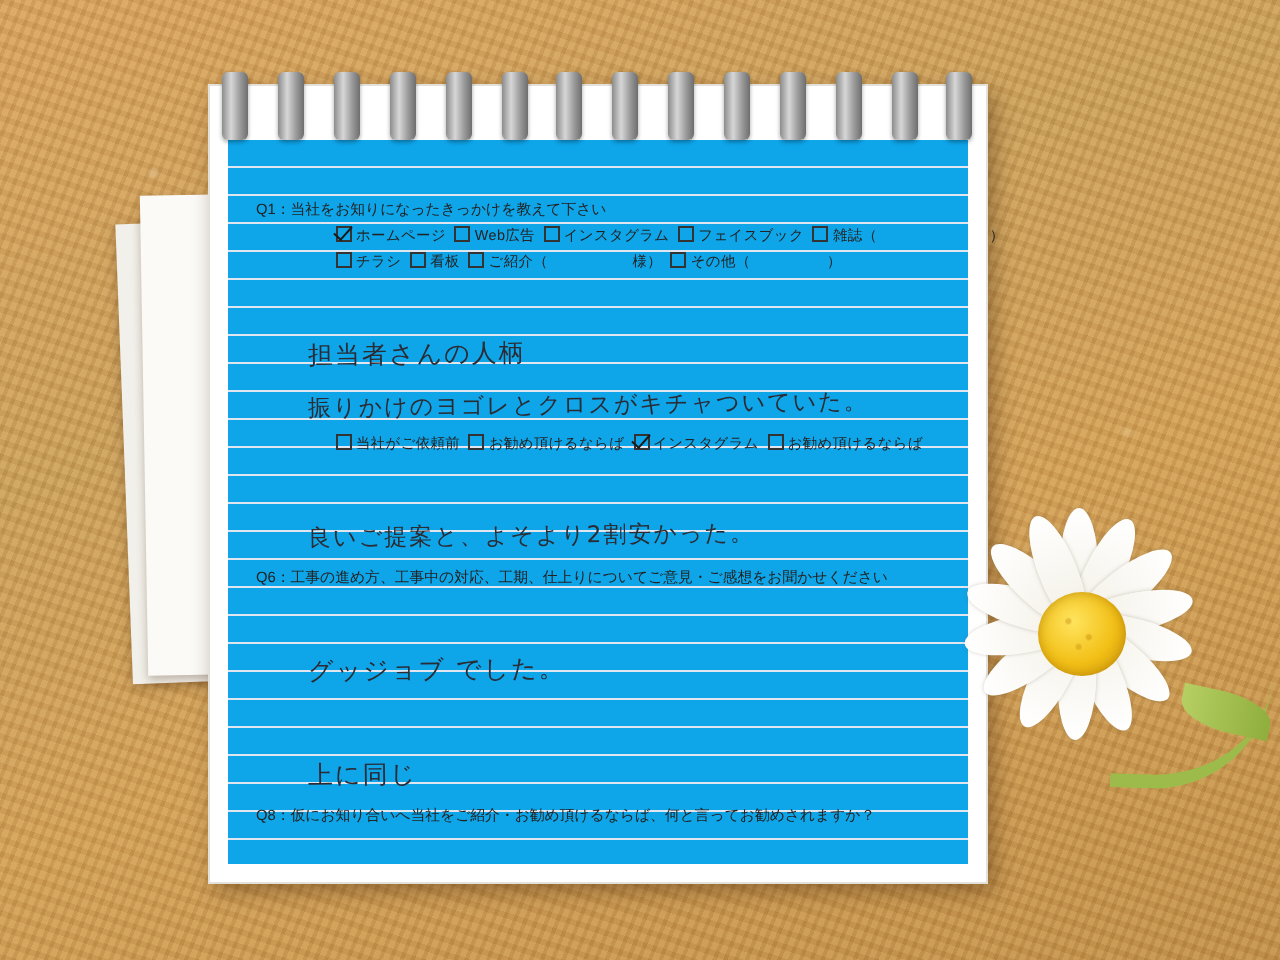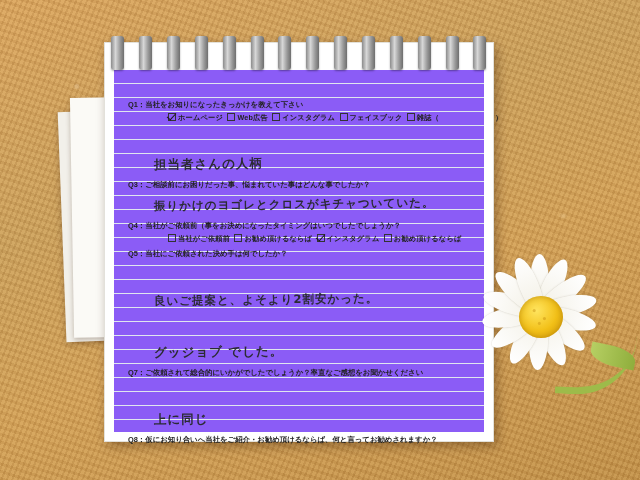--- a/index.html
+++ b/index.html
@@ -54,22 +54,21 @@
     display:flex;justify-content:space-around;align-items:flex-start;
     pointer-events:none;
   }
   .ring{
     width:13px;height:34px;border-radius:3px;
     background:linear-gradient(90deg,#8c8c8c 0%,#d7d7d7 35%,#9a9a9a 70%,#6e6e6e 100%);
     box-shadow:0 1px 2px rgba(0,0,0,0.35);
   }
   .sheet{
     position:absolute;left:10px;top:28px;right:10px;bottom:10px;
-    background:#8b5cf6;
-    font-weight:bold;
+    background:#0ea5e9;
   }
   .ruled{
     position:absolute;left:0;right:0;top:0;bottom:0;
     background-image:repeating-linear-gradient(to bottom, transparent 0 13px, #dfe6ef 13px 14px);
   }
 
   .content{
     position:absolute;left:14px;right:12px;top:26px;bottom:6px;
     font-size:7.4px;color:#222;line-height:13px;
   }
@@ -140,43 +139,48 @@
 
       <div class="q">Q1：当社をお知りになったきっかけを教えて下さい</div>
       <div class="opts">
         <span class="cb checked"></span><span>ホームページ</span>&nbsp;
         <span class="cb"></span><span>Web広告</span>&nbsp;
         <span class="cb"></span><span>インスタグラム</span>&nbsp;
         <span class="cb"></span><span>フェイスブック</span>&nbsp;
         <span class="cb"></span><span>雑誌（</span>
         <span style="display:inline-block;width:54px;border-bottom:0"></span><span>）</span>
       </div>
+      <div class="opts">
+        <span class="cb"></span><span>チラシ</span>&nbsp;
+        <span class="cb"></span><span>看板</span>&nbsp;
+        <span class="cb"></span><span>ご紹介（</span>
+        <span style="display:inline-block;width:40px"></span><span>様）</span>&nbsp;
+        <span class="cb"></span><span>その他（</span>
+        <span style="display:inline-block;width:36px"></span><span>）</span>
+      </div>
 
       <div class="blank"></div>
       <div class="ans">担当者さんの人柄</div>
 
-      <div class="q">Q3：ご相談前にお困りだった事、悩まれていた事はどんな事でしたか？</div>
       <div class="ans small">振りかけのヨゴレとクロスがキチャついていた。</div>
 
-      <div class="q">Q4：当社がご依頼前（事をお決めになったタイミングはいつでしたでしょうか？</div>
       <div class="opts">
         <span class="cb"></span><span>当社がご依頼前</span>&nbsp;
         <span class="cb"></span><span>お勧め頂けるならば</span>&nbsp;
         <span class="cb checked"></span><span>インスタグラム</span>&nbsp;
         <span class="cb"></span><span>お勧め頂けるならば</span>
       </div>
 
-      <div class="q">Q5：当社にご依頼された決め手は何でしたか？</div>
       <div class="blank"></div>
       <div class="ans small">良いご提案と、よそより2割安かった。</div>
 
+      <div class="q">Q6：工事の進め方、工事中の対応、工期、仕上りについてご意見・ご感想をお聞かせください</div>
       <div class="blank"></div>
       <div class="ans">グッジョブ でした。</div>
 
-      <div class="q">Q7：ご依頼されて総合的にいかがでしたでしょうか？率直なご感想をお聞かせください</div>
       <div class="blank"></div>
       <div class="ans">上に同じ</div>
 
       <div class="q">Q8：仮にお知り合いへ当社をご紹介・お勧め頂けるならば、何と言ってお勧めされますか？</div>
 
     </div>
   </div>
 </div>
 
 <div class="spiral">

